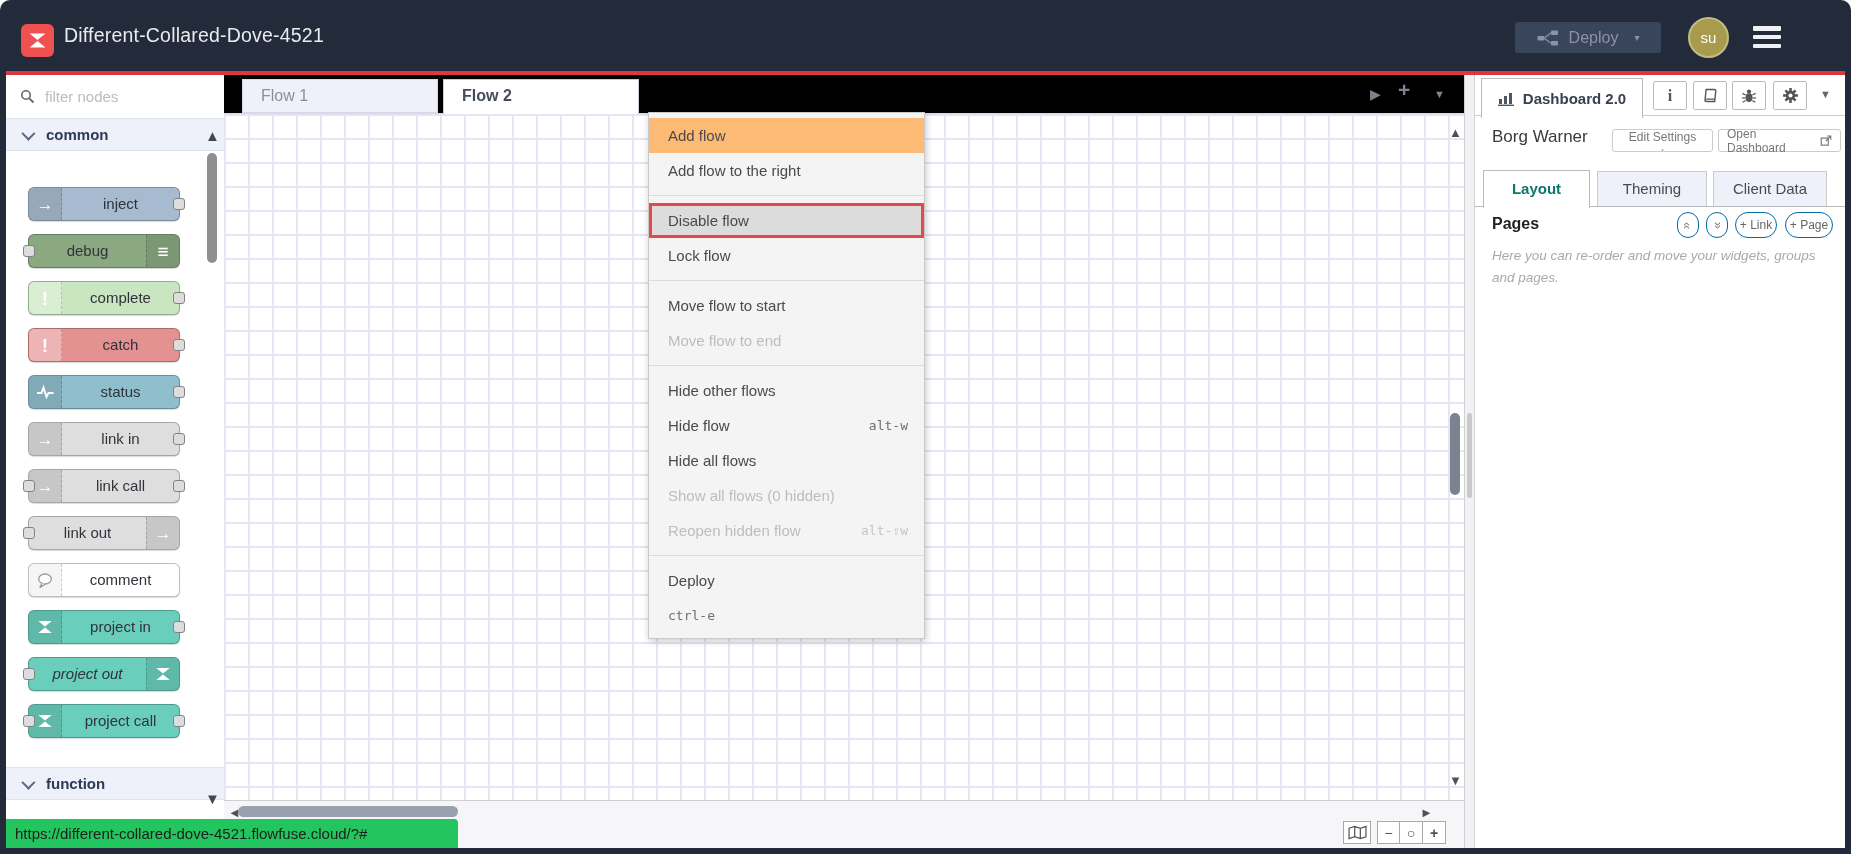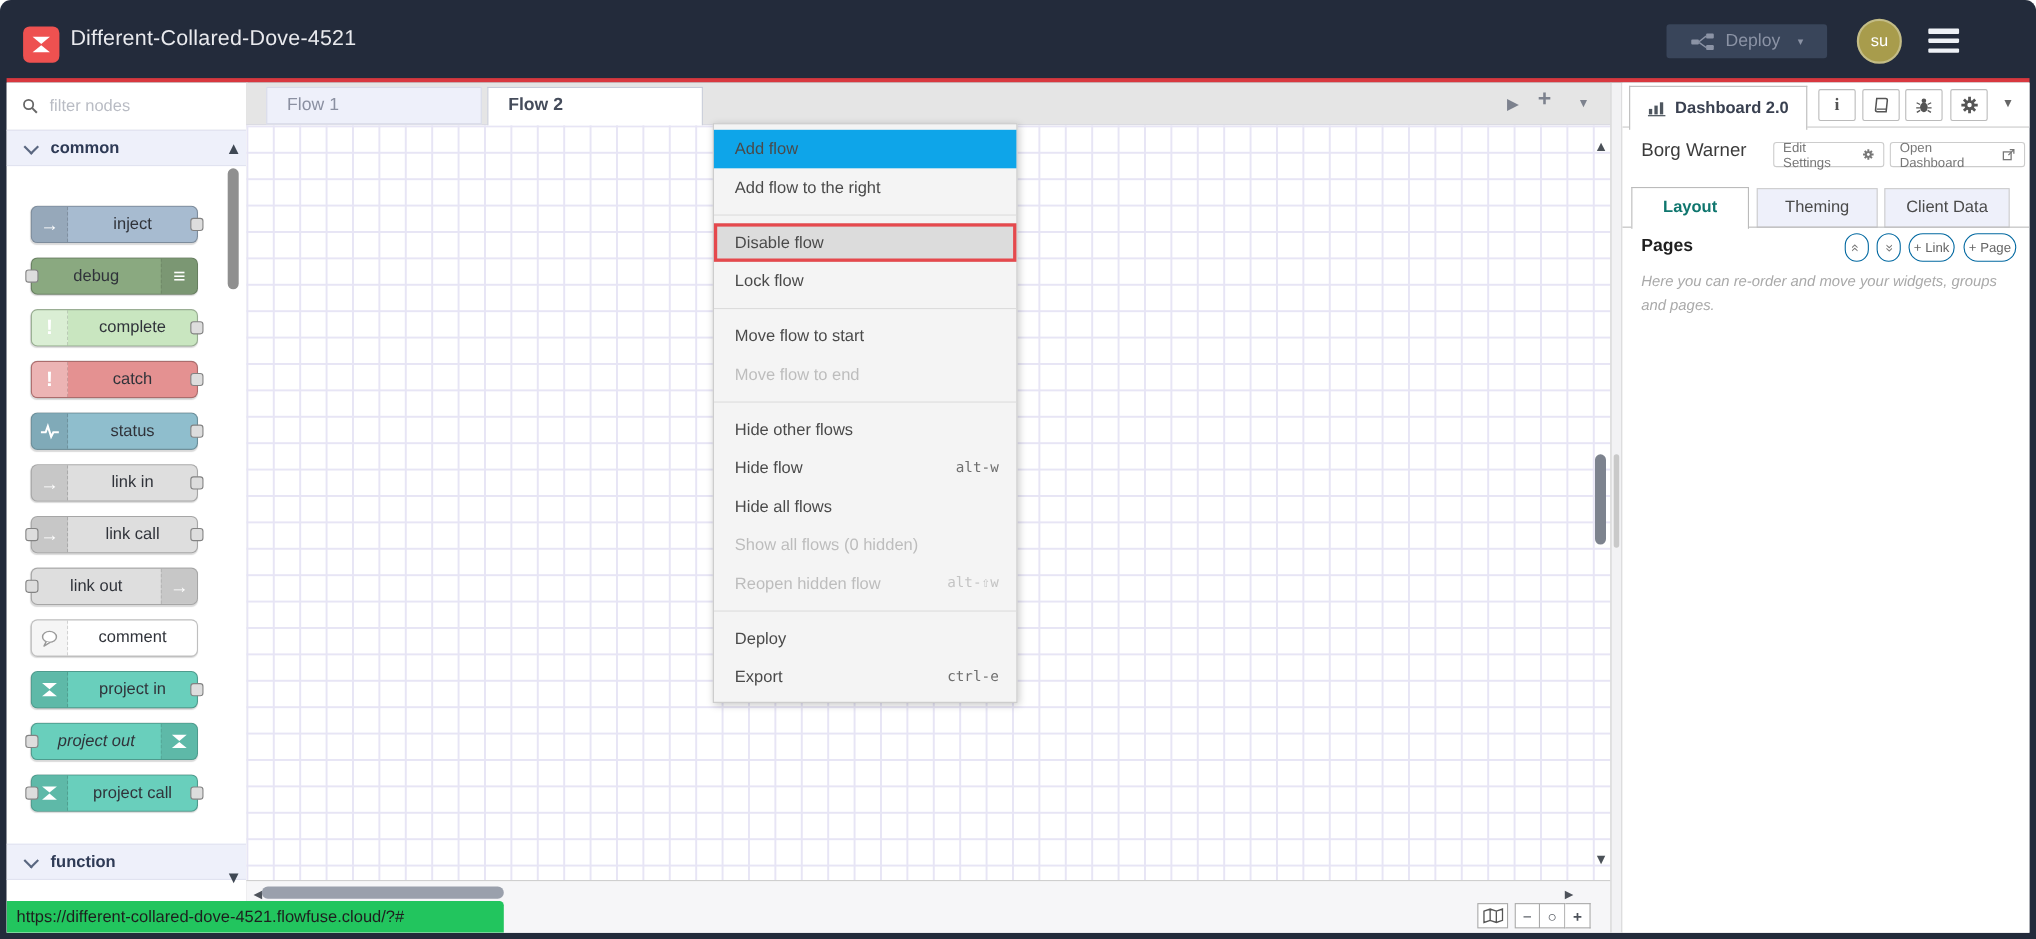--- a/index.html
+++ b/index.html
@@ -43,21 +43,21 @@
   .c-complete{background:#c9e6c0;}
   .c-catch{background:#e49191;}
   .c-status{background:#8fbecd;}
   .c-link{background:#dedede;}
   .c-link .garrow{color:#fff;}
   .c-comment{background:#ffffff;}
   .c-project{background:#69cfbc;}
   .pscroll{color:#3f4854;font-size:15px;line-height:1;cursor:pointer;}
   #pthumb{position:absolute;left:201px;top:78px;width:10px;height:110px;background:#8f8f8f;border-radius:5px;cursor:pointer;}
   
-  #tabbar{position:absolute;left:218px;top:0;width:1240px;height:39px;background:#e5e5e5;border-bottom:1px solid #d8d8e2;box-sizing:border-box;}
+  #tabbar{position:absolute;left:218px;top:0;width:1240px;height:39px;background:#000000;border-bottom:1px solid #d8d8e2;box-sizing:border-box;}
   .ftab{position:absolute;top:4px;height:34px;box-sizing:border-box;font-size:16px;line-height:32px;padding-left:18px;cursor:pointer;}
   #tabf1{left:18px;width:196px;background:#eef0fa;border:1px solid #d8dae8;color:#8b90a1;}
   #tabf2{left:219px;width:196px;background:#fff;border:1px solid #c7cbd8;border-bottom:none;height:36px;color:#454c5b;font-weight:bold;}
   .tbicon{position:absolute;top:8px;color:#7d828e;cursor:pointer;line-height:22px;}
   
   #gridarea{position:absolute;left:218px;top:39px;width:1240px;height:686px;background-color:#fff;
     background-image:linear-gradient(to right,#e7e5f5 2px,transparent 2px),linear-gradient(to bottom,#e7e5f5 2px,transparent 2px);
     background-size:24px 24px;}
   .vsarrow{color:#4b5158;font-size:13px;cursor:pointer;}
   #vthumb{position:absolute;left:1444px;top:338px;width:10px;height:82px;background:#7d838e;border-radius:5px;cursor:pointer;}
@@ -79,21 +79,21 @@
   #pagestitle{position:absolute;left:17px;top:140px;font-size:16px;font-weight:bold;color:#1f1f1f;}
   .pgbtn{position:absolute;top:137px;height:26px;background:#fff;border:1px solid #0369a1;border-radius:13px;font-size:12px;color:#666;display:flex;align-items:center;justify-content:center;box-sizing:border-box;cursor:pointer;}
   .dblchev{display:inline-block;transform:rotate(90deg);font-size:13px;color:#777;}
   .dblchev.down{transform:rotate(-90deg);}
   #helptext{position:absolute;left:17px;top:170px;width:332px;font-size:13.5px;font-style:italic;color:#a9a9a9;line-height:1.65;}
   
   #ctxmenu{position:absolute;left:642px;top:37px;width:277px;background:#f4f4f4;border:1px solid #c9c9c9;box-shadow:1px 2px 7px rgba(0,0,0,.22);padding:5px 0;z-index:50;box-sizing:border-box;}
   .mi{height:35px;line-height:35px;padding:0 16px 0 19px;font-size:15px;color:#4a4a4a;display:flex;cursor:pointer;box-sizing:border-box;}
   .mi .ml{flex:1;white-space:nowrap;}
   .mi .ms{font-family:"DejaVu Sans Mono",monospace;font-size:13px;color:#6e6e6e;}
-  .mi.hover{background:#0ea5e9;align-items:center;}
+  .mi.hover{background:#fdba74;align-items:center;}
   .mi.dis{color:#bdbdbd;cursor:default;}
   .mi.dis .ms{color:#c4c4c4;}
   .mi.sel{background:#dcdcdc;border:3px solid #e5494d;line-height:29px;padding:0 13px 0 16px;}
   .msep{border-top:1px solid #dcdcdc;margin:7px 0;}
   
   #footer{position:absolute;left:218px;top:725px;width:1240px;height:48px;background:#f6f6f8;border-top:1px solid #cfcfcf;box-sizing:border-box;}
   .hsarrow{position:absolute;color:#4d525a;font-size:13px;cursor:pointer;}
   #hthumb{position:absolute;left:14px;top:5px;width:220px;height:11px;background:#9aa0ac;border-radius:6px;cursor:pointer;}
   #mapbtn{position:absolute;left:1119px;top:20px;width:28px;height:23px;background:#fff;border:1px solid #a9a9a9;display:flex;align-items:center;justify-content:center;cursor:pointer;box-sizing:border-box;}
   #zoomgroup{position:absolute;left:1153px;top:20px;height:23px;display:flex;cursor:pointer;}
@@ -309,21 +309,20 @@
         </div>
       <div class="mi dis">
           <span class="ml">Reopen hidden flow</span>
           <span class="ms">alt-⇧w</span>
         </div>
       <div class="msep"></div>
       <div class="mi">
           <span class="ml">Deploy</span>
         </div>
       <div class="mi">
-          <span class="ml">Export</span>
           <span class="ms">ctrl-e</span>
         </div>
     </div>
 
     <div id="footer">
       <span class="hsarrow" style="left:4px;top:4px;">◄</span>
       <div id="hthumb"></div>
       <span class="hsarrow" style="left:1196px;top:4px;">►</span>
       <div id="mapbtn">
         <svg width="19" height="15" viewBox="0 0 20 16">
@@ -385,21 +384,21 @@
               <line x1="3.2" y1="3.2" x2="12.8" y2="12.8"></line>
               <line x1="12.8" y1="3.2" x2="3.2" y2="12.8"></line>
             </g>
             <circle cx="8" cy="8" r="4.4" fill="#555"></circle>
             <circle cx="8" cy="8" r="1.9" fill="#fff"></circle>
           </svg>
       </div>
       <span id="sbchev">▼</span>
 
       <div id="projectname">Borg Warner</div>
-      <div class="minibtn" style="left:137px;width:101px;">
+      <div class="minibtn" style="left:137px;width:101px;flex-direction:column;">
         <span>Edit Settings</span>
         <svg width="11" height="11" viewBox="0 0 16 16">
             <g stroke="#777" stroke-width="2.6">
               <line x1="8" y1="1" x2="8" y2="15"></line>
               <line x1="1" y1="8" x2="15" y2="8"></line>
               <line x1="3.2" y1="3.2" x2="12.8" y2="12.8"></line>
               <line x1="12.8" y1="3.2" x2="3.2" y2="12.8"></line>
             </g>
             <circle cx="8" cy="8" r="4.4" fill="#777"></circle>
             <circle cx="8" cy="8" r="1.9" fill="#fff"></circle>

